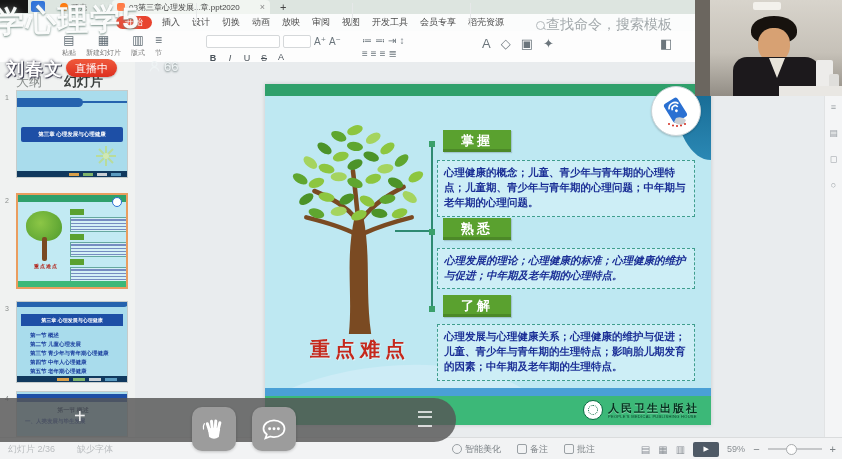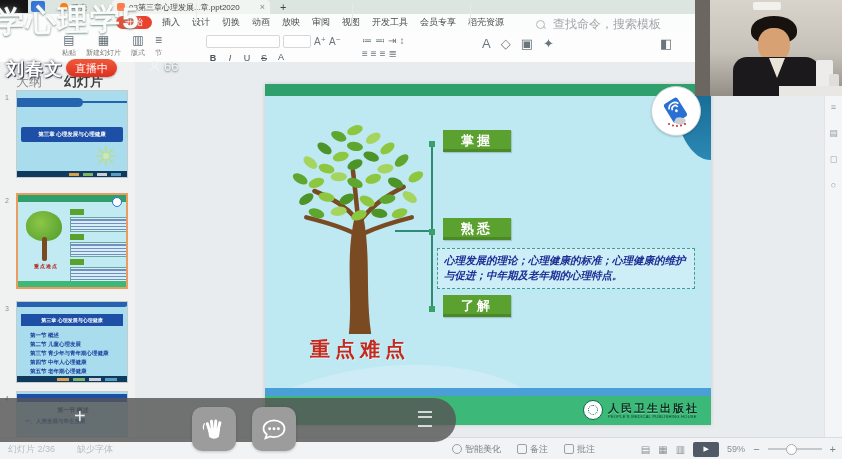--- a/index.html
+++ b/index.html
@@ -19,21 +19,21 @@
   .doctab-title{font-size:8px;color:#444;white-space:nowrap;overflow:hidden;max-width:120px;}
   .doctab-x{font-size:9px;color:#888;margin-left:auto;}
   .tab-plus{left:280px;top:1px;font-size:11px;color:#444;}
 
   
   .menubar{left:0;top:14px;width:842px;height:17px;background:#fbfcfc;}
   .menu-pill{left:116px;top:15.5px;height:13px;padding:0 9px;background:#e8432e;border-radius:7px;
              color:#fff;font-size:9px;display:flex;align-items:center;}
   .menu-items{left:162px;top:14px;height:17px;display:flex;gap:12px;align-items:center;
               font-size:9px;color:#4a4a4a;white-space:nowrap;}
-  .menu-search{left:536px;top:16px;display:flex;align-items:center;gap:8px;font-size:12px;color:#a2a8ab;}
+  .menu-search{left:536px;top:16px;display:flex;align-items:center;gap:1px;font-size:14px;color:#a2a8ab;}
   .search-glyph{width:7px;height:7px;border:1px solid #b4babd;border-radius:50%;position:relative;}
   .search-glyph:after{content:"";position:absolute;left:6px;top:6px;width:3px;height:1px;background:#b4babd;transform:rotate(45deg);}
 
   
   .toolbar{left:0;top:31px;width:842px;height:31px;background:#fdfdfd;border-bottom:1px solid #e4e6e6;}
   .tb-group{display:flex;align-items:flex-start;gap:10px;position:absolute;}
   .tb-big{display:flex;flex-direction:column;align-items:center;gap:1px;color:#5e6a72;}
   .tb-big .g{font-size:12px;line-height:13px;}
   .tb-big .l{font-size:7px;color:#777;white-space:nowrap;}
   .tb-box{height:11px;border:1px solid #d5d8da;border-radius:2px;background:#fff;}
@@ -425,25 +425,27 @@
 
     <div class="keyword">重点难点</div>
 
     <div class="connector-v"></div>
     <div class="connector-h"></div>
     <div class="csq" style="top:57px;"></div>
     <div class="csq" style="top:145px;"></div>
     <div class="csq" style="top:222px;"></div>
 
     <div class="sec-head" style="top:46px;">掌握</div>
+    <div class="sec-box" style="top:76px;height:57px;">心理健康的概念；儿童、青少年与青年期的心理特点；儿童期、青少年与青年期的心理问题；中年期与老年期的心理问题。</div>
 
     <div class="sec-head" style="top:134px;">熟悉</div>
     <div class="sec-box" style="top:164px;height:41px;font-style:italic;">心理发展的理论；心理健康的标准；心理健康的维护与促进；中年期及老年期的心理特点。</div>
 
     <div class="sec-head" style="top:211px;">了解</div>
+    <div class="sec-box" style="top:240px;height:57px;">心理发展与心理健康关系；心理健康的维护与促进；儿童、青少年与青年期的生理特点；影响胎儿期发育的因素；中年期及老年期的生理特点。</div>
 
     <div class="slide-bluebar"></div>
     <div class="slide-greenbar"></div>
     <div class="publisher">
       <span class="pub-emblem">
           <i></i>
         </span>
       <span>
         <div class="pub-cn">人民卫生出版社</div>
         <div class="pub-en">PEOPLE'S MEDICAL PUBLISHING HOUSE</div>

